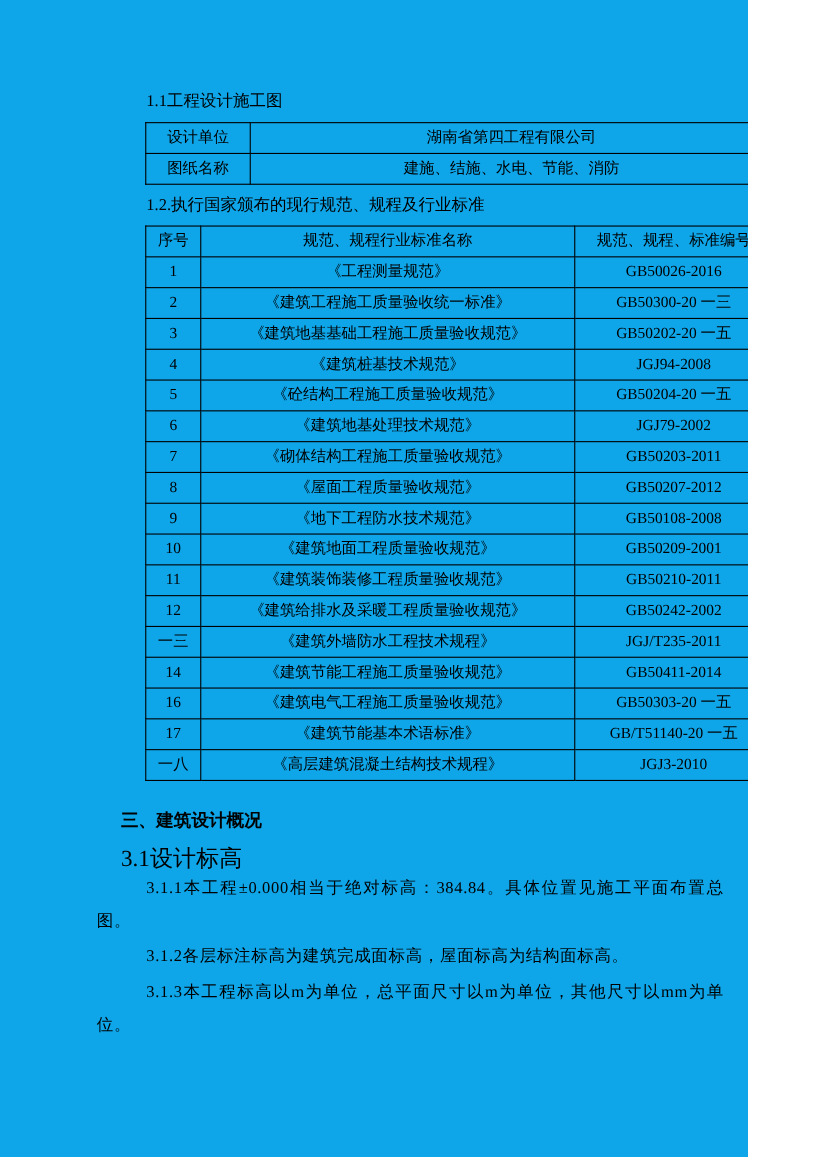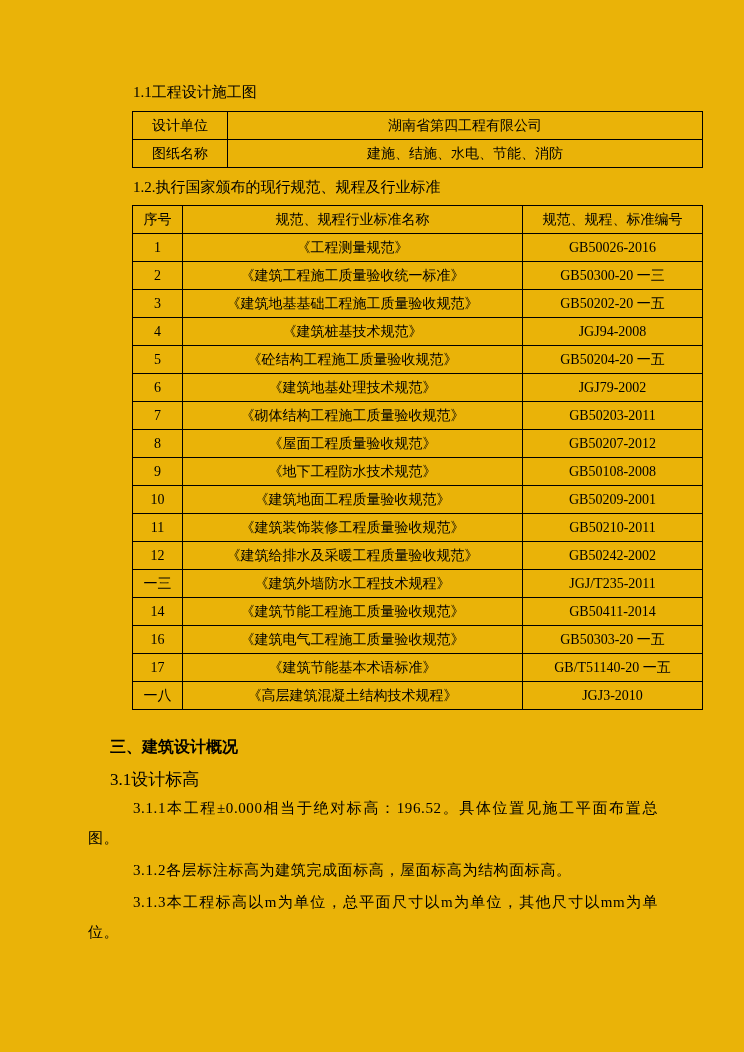--- a/index.html
+++ b/index.html
@@ -1,20 +1,20 @@
 <!DOCTYPE html>
 <html><head>
 <meta charset="utf-8">
 <style>
   * { box-sizing: border-box; }
   html, body { margin: 0; padding: 0; background: #ffffff; }
   .page {
-    width: 744px;
+    width: 680px;
     height: 1052px;
-    background: #eab308;
+    background: #0ea5e9;
     color: #000000;
     font-family: "Liberation Serif", "DejaVu Serif", serif;
     padding: 82px 86px 40px 88px;
     overflow: hidden;
   }
   .sec-heading {
     font-size: 15px;
     line-height: 21px;
     font-weight: normal;
     margin: 0;
@@ -47,21 +47,21 @@
   .standards-table .col-name  { width: 340px; }
   .standards-table .col-code  { width: 180px; }
 
   .main-heading {
     font-size: 16px;
     font-weight: bold;
     line-height: 22px;
     margin: 26px 0 0 22px;
   }
   .sub-heading {
-    font-size: 17px;
+    font-size: 21px;
     font-weight: normal;
     line-height: 22px;
     margin: 11px 0 0 22px;
   }
   .body-para {
     width: 570px;
     font-size: 15px;
     letter-spacing: 0.6px;
     line-height: 30px;
     margin: 2px 0 0 0;
@@ -194,19 +194,19 @@
           <td>《高层建筑混凝土结构技术规程》</td>
           <td>JGJ3-2010</td>
         </tr>
       </tbody>
   </table>
 
   <p class="main-heading">三、建筑设计概况</p>
 
   <p class="sub-heading">3.1设计标高</p>
 
-  <p class="body-para">3.1.1本工程±0.000相当于绝对标高：196.52。具体位置见施工平面布置总图。</p>
+  <p class="body-para">3.1.1本工程±0.000相当于绝对标高：384.84。具体位置见施工平面布置总图。</p>
 
   <p class="body-para">3.1.2各层标注标高为建筑完成面标高，屋面标高为结构面标高。</p>
 
   <p class="body-para">3.1.3本工程标高以m为单位，总平面尺寸以m为单位，其他尺寸以mm为单位。</p>
 
 </div>
 
 </body></html>

